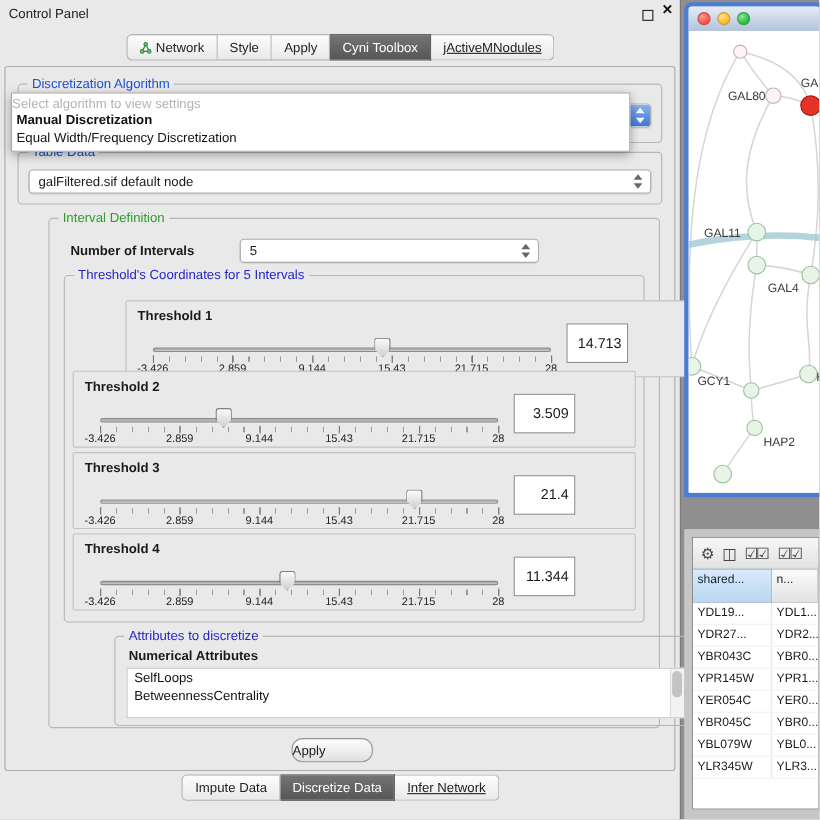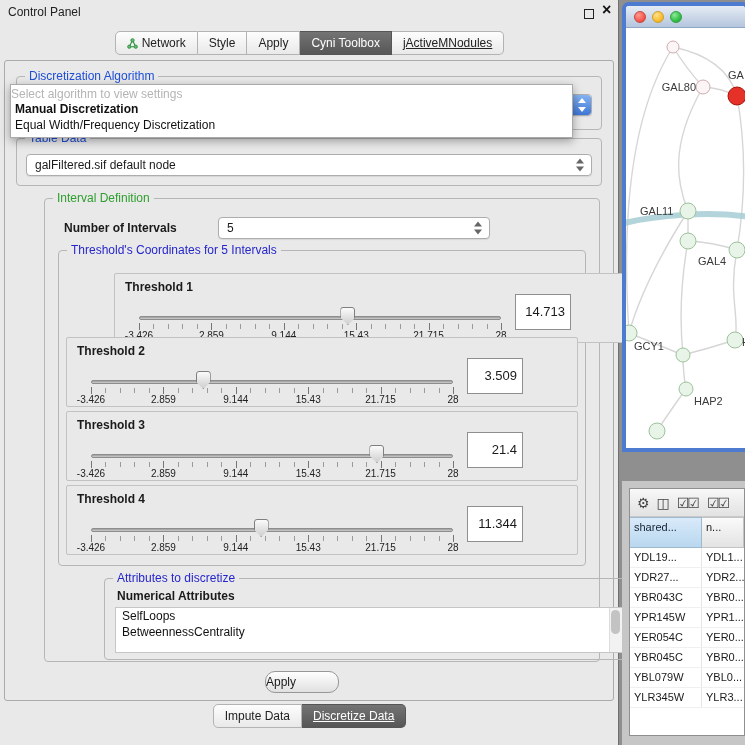--- a/index.html
+++ b/index.html
@@ -259,20 +259,23 @@
     </div>
 
     <div id="apply-btn" class="abs">Apply</div>
 
     <div id="bottom-tab-bar" class="abs">
         <div class="tab">
           <span>Impute Data</span>
         </div>
         <div class="tab sel">
           <span>Discretize Data</span>
+        </div>
+        <div class="tab">
+          <span>Infer Network</span>
         </div>
       </div>
   </div>
 
   <div id="net-window" class="abs">
     <div id="net-titlebar">
       <div class="tl red"></div>
       <div class="tl yellow"></div>
       <div class="tl green"></div>
     </div>

